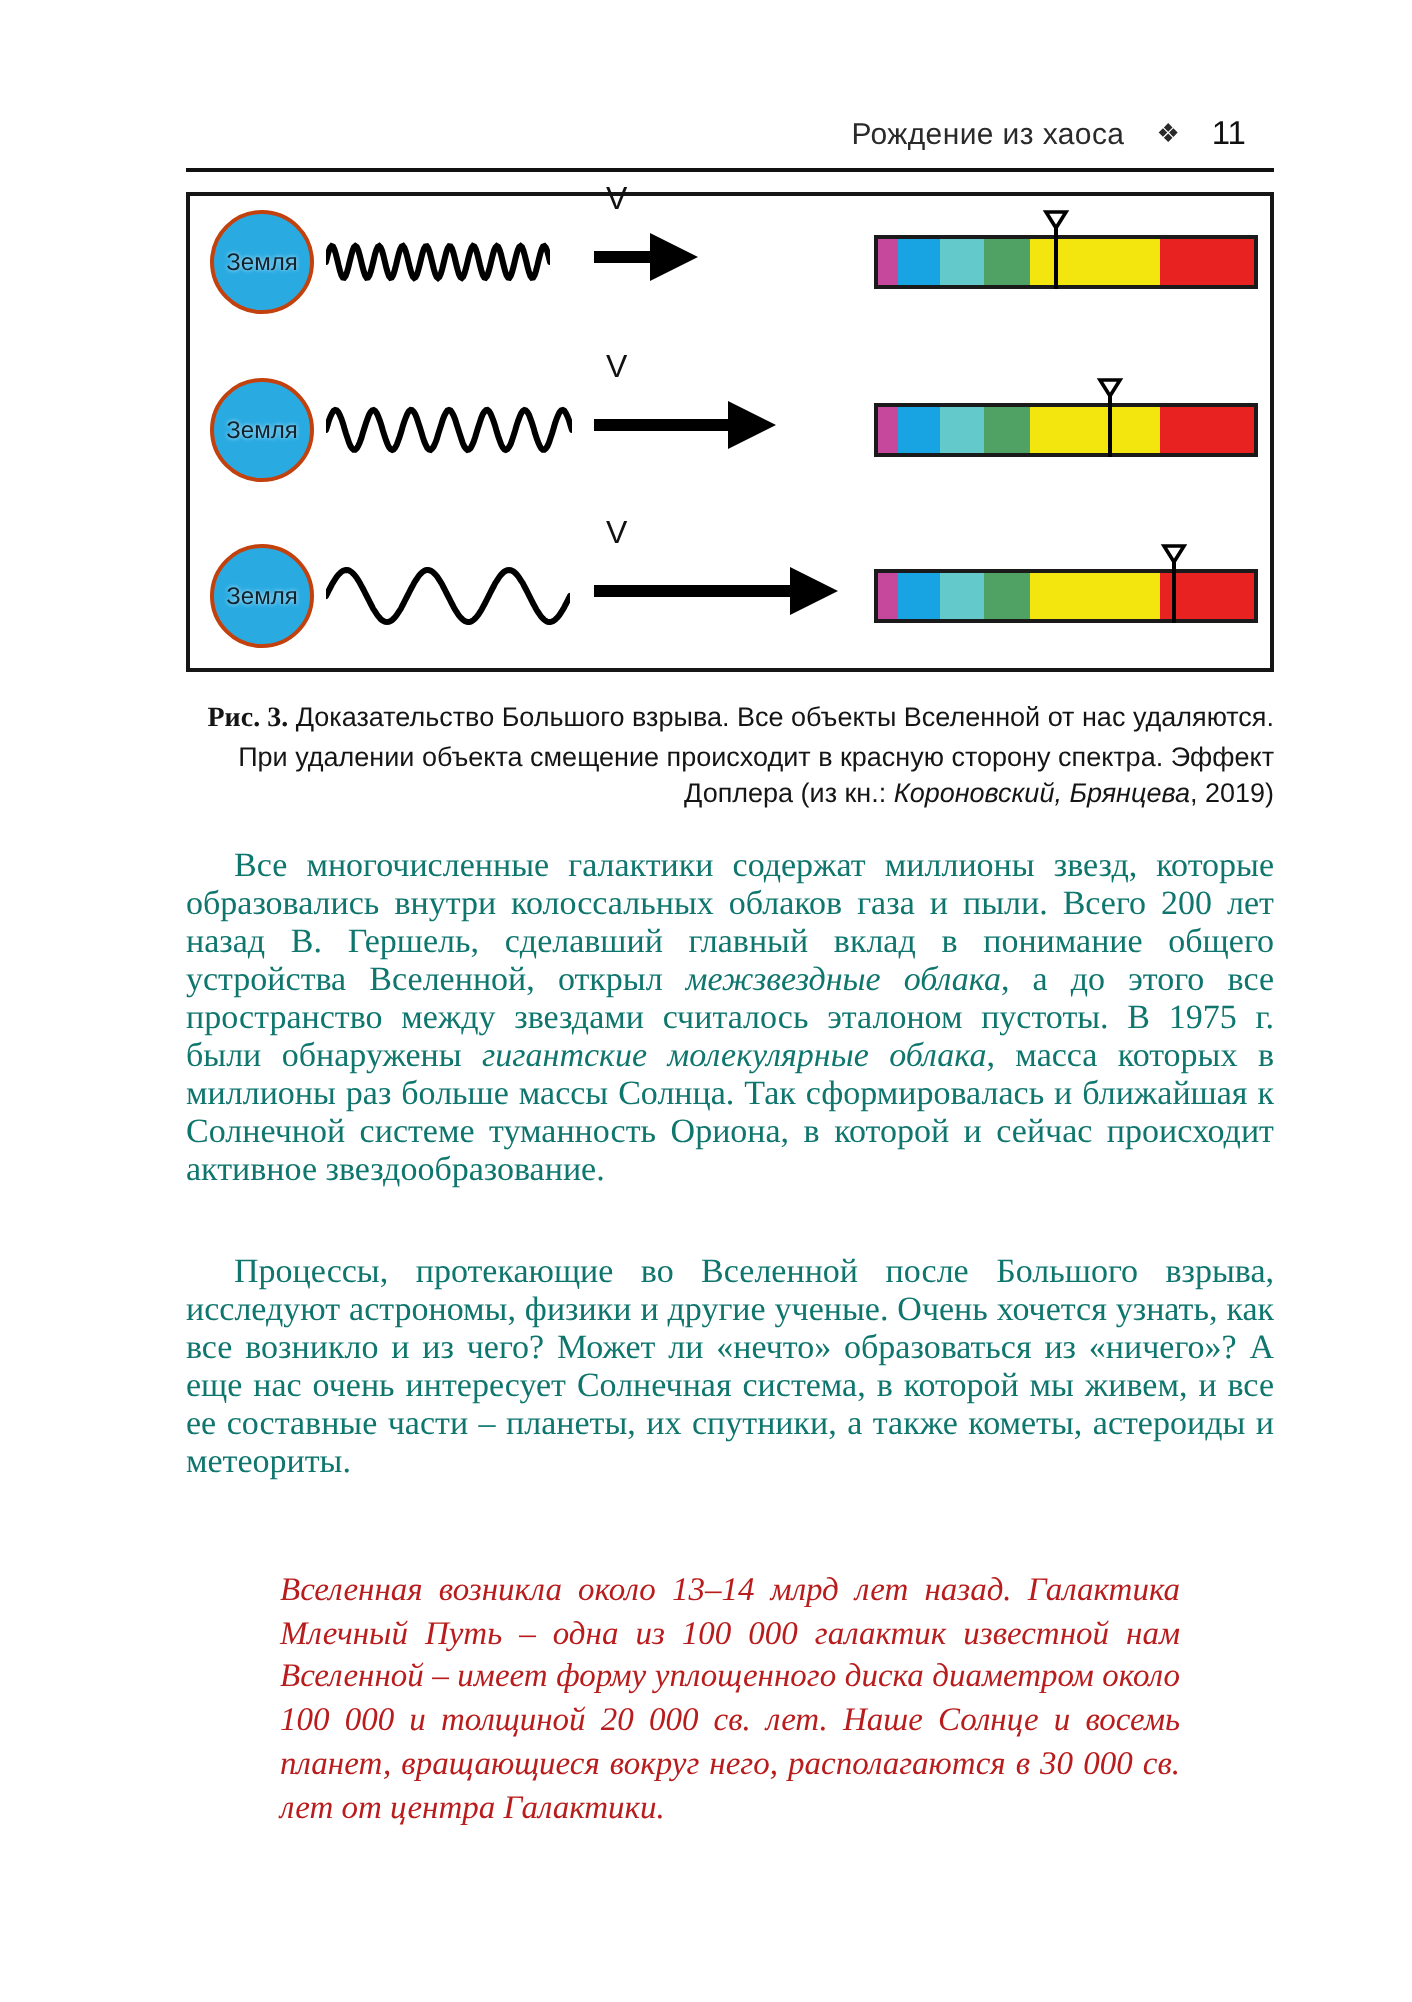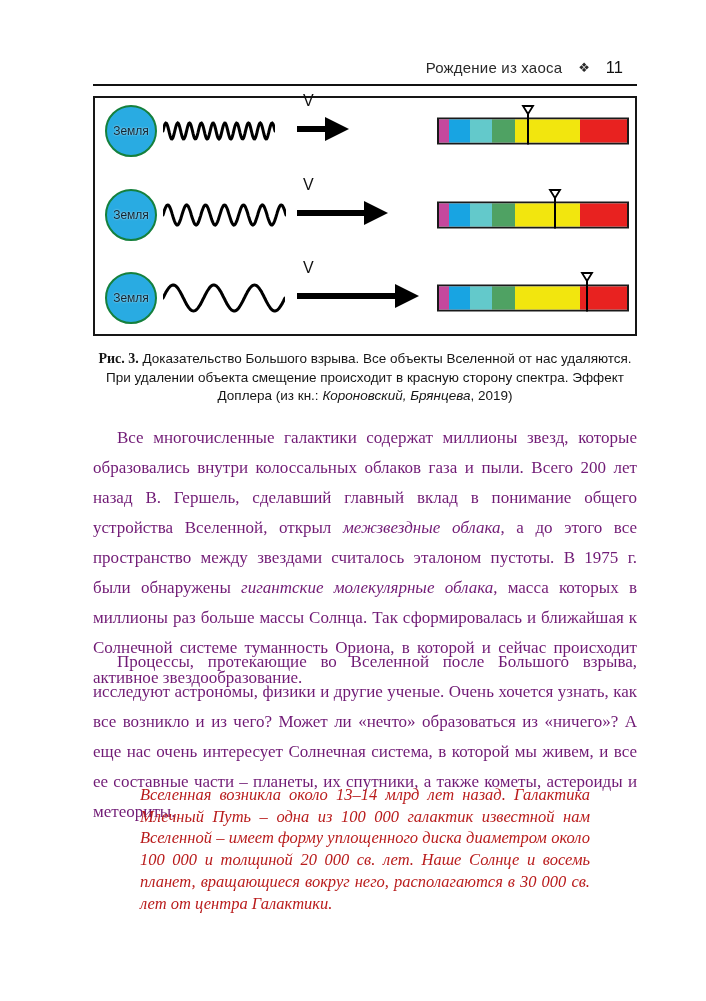--- a/index.html
+++ b/index.html
@@ -13,45 +13,45 @@
   .running-head .title{letter-spacing:.2px;}
   .running-head .orn{margin:0 16px;font-size:13px;position:relative;top:-1px;}
   .running-head .pageno{font-weight:normal;font-size:16.5px;color:#111;}
   .head-rule{top:84px;height:2px;background:#111;}
 
   
   .figure-box{top:96px;height:240px;border:2px solid #161616;box-sizing:border-box;background:#fff;}
   .fig-row{position:absolute;left:0;right:0;height:66px;}
   .fig-row.r0{top:0px;} .fig-row.r1{top:84px;} .fig-row.r2{top:167px;}
   .earth{position:absolute;left:10px;top:50%;transform:translateY(-50%);width:52px;height:52px;border-radius:50%;
-    border:2px solid #15803d;box-sizing:border-box;display:flex;align-items:center;justify-content:center;}
+    border:2px solid #c2410c;box-sizing:border-box;display:flex;align-items:center;justify-content:center;}
   .earth span{font-family:"Liberation Sans", sans-serif;font-size:12px;color:#10222e;
     text-shadow:0 0 2px rgba(255,255,255,.8);}
   .wave{position:absolute;left:68px;top:50%;transform:translateY(-50%);}
   .arrow-wrap{position:absolute;left:202px;top:50%;transform:translateY(-50%);}
   .v-label{position:absolute;top:-21px;left:6px;font-family:"Liberation Sans", sans-serif;
     font-size:16px;color:#111;line-height:1;}
   .spectrum-wrap{position:absolute;left:342px;top:50%;transform:translateY(-50%);width:192px;height:27px;}
   .spectrum-bar{width:100%;height:100%;border:2px solid #1a1a1a;box-sizing:border-box;display:flex;}
   .spec-seg{height:100%;}
   .spec-marker{position:absolute;top:-13px;height:calc(100% + 13px);width:14px;transform:translateX(-50%);
     display:flex;flex-direction:column;align-items:center;pointer-events:none;}
   .marker-line{width:2px;flex:1;background:#000;margin-top:-2px;}
 
   
-  .fig-caption{top:350px;text-align:center;font-family:"Liberation Sans", sans-serif;
+  .fig-caption{top:350px;text-align:right;font-family:"Liberation Sans", sans-serif;
     font-size:13.5px;line-height:18.5px;color:#151515;}
   .fig-caption .bd{font-weight:bold;font-family:"Liberation Serif", serif;font-size:14px;}
   .fig-caption .it{font-style:italic;}
 
   
-  .para{font-size:17px;line-height:30px;text-align:justify;text-indent:24px;color:#701a75;}
+  .para{font-size:17px;line-height:19px;text-align:justify;text-indent:24px;color:#0f766e;}
   .para .it{font-style:italic;}
   .p1{top:423px;}
-  .p2{top:647px;}
+  .p2{top:626px;}
   .quote{top:784px;left:140px;width:450px;font-size:16.5px;line-height:21.7px;
     font-style:italic;text-align:justify;color:#b91c1c;}
 </style>
 </head>
 <body>
 
 <div class="page">
 
   <div class="content running-head">
     <span class="title">Рождение из хаоса</span>

